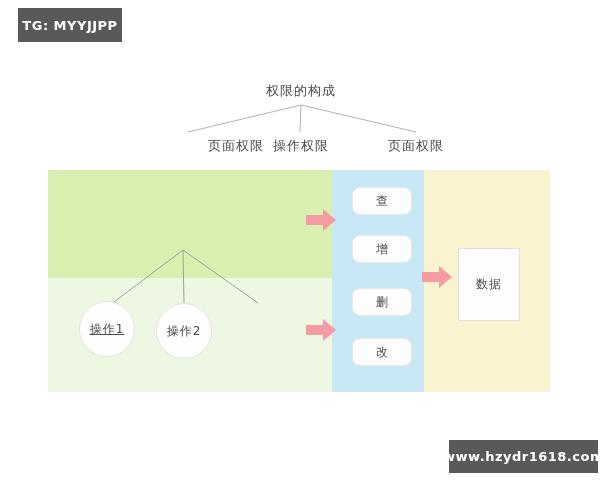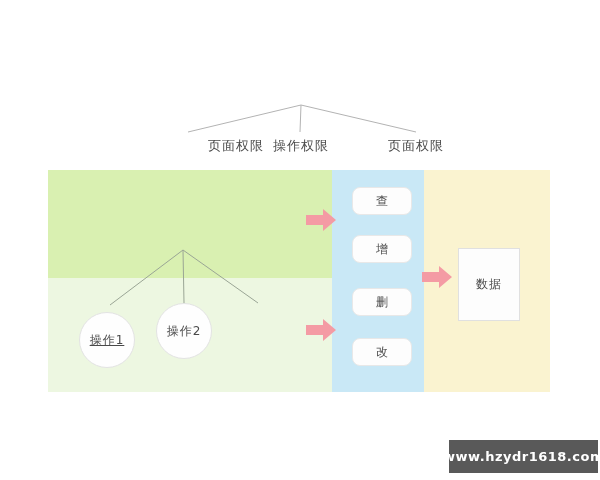--- a/index.html
+++ b/index.html
@@ -74,21 +74,21 @@
     background: #fefefe;
     border: 1px solid #e3e3e3;
     display: flex;
     align-items: center;
     justify-content: center;
     font-size: 12px;
     color: #4a4a4a;
     letter-spacing: 1px;
   }
   .circle-page { left: 103px; top: 16px;  width: 64px; height: 64px; }
-  .circle-op1  { left: 31px;  top: 142px; width: 56px; height: 56px; text-decoration: underline; }
+  .circle-op1  { left: 31px;  top: 131px; width: 56px; height: 56px; text-decoration: underline; }
   .circle-op2  { left: 108px; top: 133px; width: 56px; height: 56px; }
   .circle-op3  { left: 184px; top: 132px; width: 56px; height: 56px; }
 
   .crud-btn {
     position: absolute;
     left: 304px;
     width: 60px; height: 28px;
     background: #fdfdfd;
     border: 1px solid #e8e8e8;
     border-radius: 8px;
@@ -120,22 +120,24 @@
   .arrow { position: absolute; width: 30px; height: 22px; }
   .arrow-1 { left: 258px; top: 39px; }
   .arrow-2 { left: 258px; top: 149px; }
   .arrow-3 { left: 374px; top: 96px; }
 </style>
 </head>
 <body>
 
 <div class="canvas">
 
+  <div class="badge badge-tl">TG: MYYJJPP</div>
   <div class="badge badge-br">www.hzydr1618.com</div>
 
+  <div class="tree-title">权限的构成</div>
 
   <svg class="tree-lines" viewBox="0 0 600 170" xmlns="http://www.w3.org/2000/svg">
     <line x1="301" y1="105" x2="188" y2="132" stroke="#b3b3b3" stroke-width="1"></line>
     <line x1="301" y1="105" x2="300" y2="132" stroke="#b3b3b3" stroke-width="1"></line>
     <line x1="301" y1="105" x2="416" y2="132" stroke="#b3b3b3" stroke-width="1"></line>
   </svg>
 
   <div class="branch-label branch-0">页面权限</div>
   <div class="branch-label branch-1">操作权限</div>
   <div class="branch-label branch-2">页面权限</div>

